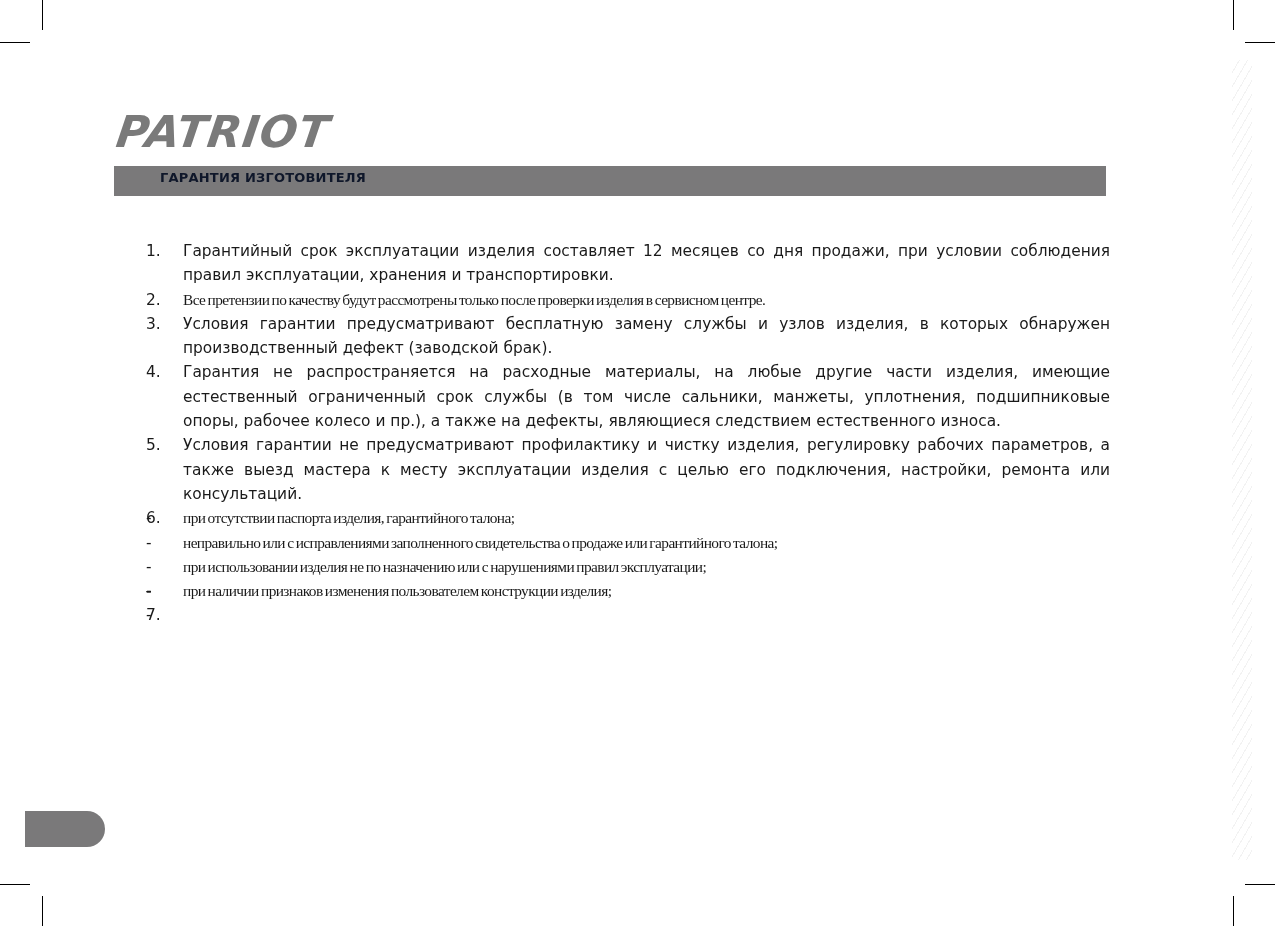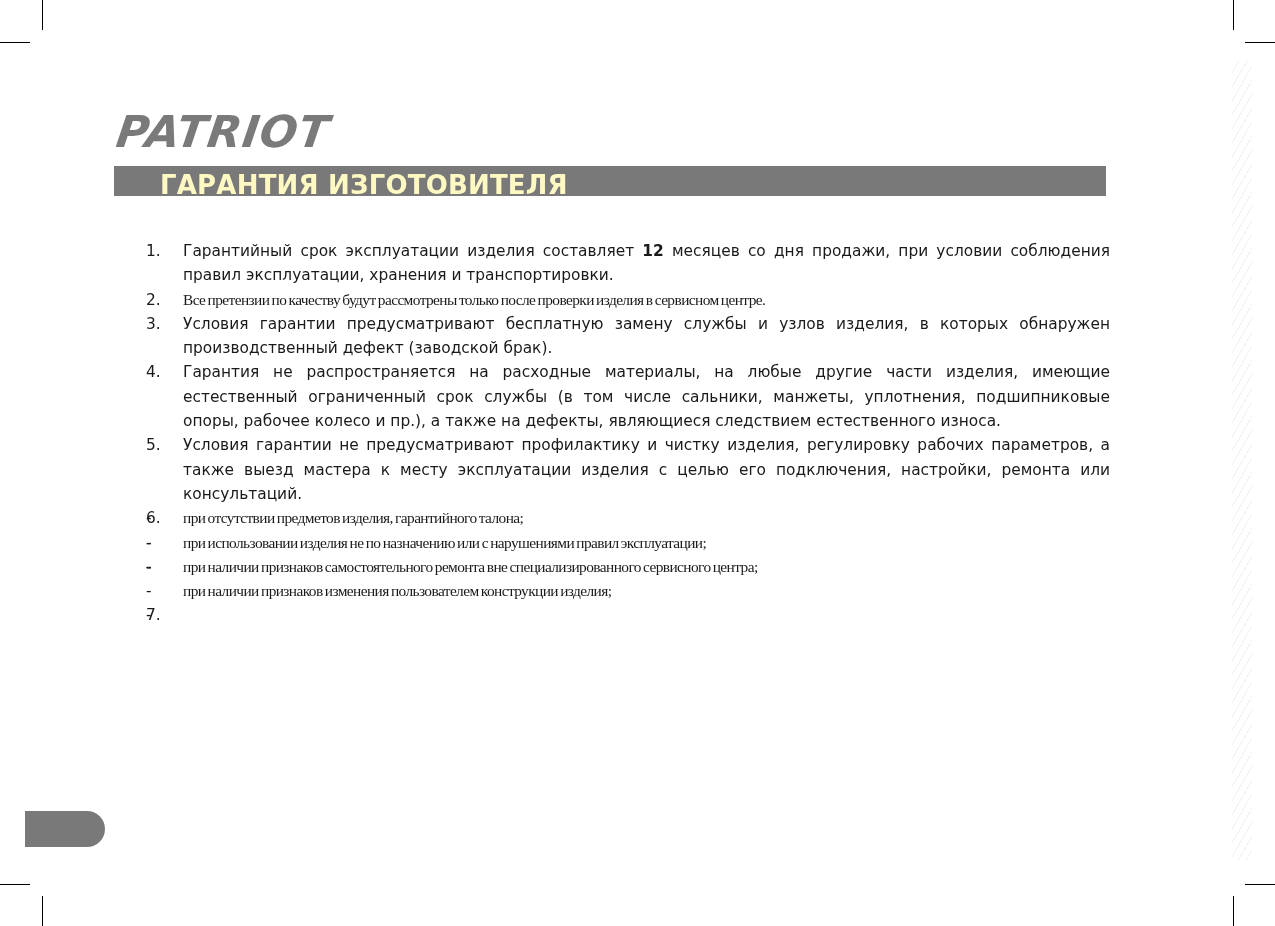--- a/index.html
+++ b/index.html
@@ -22,33 +22,33 @@
       font-size: 44px; letter-spacing: 1px; color: #7a7a7a;
       transform: skewX(-8deg); transform-origin: left bottom;
       line-height: 40px;
     }
     .header-bar {
       position: absolute; left: 114px; top: 166px; width: 992px; height: 30px;
       background: #7a797a;
     }
     .header-title {
       position: absolute; left: 46px; top: 4px;
-      color: #fef9c3; font-weight: bold; font-size: 26px; letter-spacing: 0.2px;
+      color: #0f172a; font-weight: bold; font-size: 13px; letter-spacing: 0.2px;
       font-family: "DejaVu Sans", sans-serif;
     }
     .content {
       position: absolute; left: 146px; top: 239px; width: 964px;
       font-size: 15.4px; line-height: 24.3px;
       font-family: "DejaVu Sans", sans-serif;
     }
     .item { position: relative; padding-left: 37px; text-align: justify; }
     .item .marker { position: absolute; left: 0; top: 0; }
     .item.last { padding-left: 24px; }
     .item .txt.tight { letter-spacing: -0.6px; word-spacing: -1px; font-family: Liberation Serif, serif; }
-    b { font-weight: bold; }
+    b { font-weight: normal; }
     .page-tab {
       position: absolute; left: 25px; top: 811px; width: 80px; height: 36px;
       background: #7a797a; border-radius: 0 18px 18px 0;
     }
   </style>
 </head>
 <body>
 
 <div class="crop v" style="left:42px;top:0;"></div>
 <div class="crop h" style="left:0;top:42px;"></div>
@@ -85,41 +85,41 @@
   </div>
   <div class="item">
     <span class="marker">5.</span>
     <span class="txt">Условия гарантии не предусматривают профилактику и чистку изделия, регулировку рабочих параметров, а также выезд мастера к месту эксплуатации изделия с целью его подключения, настройки, ремонта или консультаций.</span>
   </div>
   <div class="item">
     <span class="marker">6.</span>
   </div>
   <div class="item">
     <span class="marker">-</span>
-    <span class="txt tight">при отсутствии предметов изделия, гарантийного талона;</span>
+    <span class="txt tight">при отсутствии паспорта изделия, гарантийного талона;</span>
   </div>
   <div class="item">
     <span class="marker">-</span>
+    <span class="txt tight">неправильно или с исправлениями заполненного свидетельства о продаже или гарантийного талона;</span>
   </div>
   <div class="item">
     <span class="marker">-</span>
     <span class="txt tight">при использовании изделия не по назначению или с нарушениями правил эксплуатации;</span>
   </div>
   <div class="item">
     <span class="marker">-</span>
   </div>
   <div class="item">
     <span class="marker">-</span>
   </div>
   <div class="item">
     <span class="marker">-</span>
   </div>
   <div class="item">
     <span class="marker">-</span>
-    <span class="txt tight">при наличии признаков самостоятельного ремонта вне специализированного сервисного центра;</span>
   </div>
   <div class="item">
     <span class="marker">-</span>
     <span class="txt tight">при наличии признаков изменения пользователем конструкции изделия;</span>
   </div>
   <div class="item">
     <span class="marker">-</span>
   </div>
   <div class="item last">
     <span class="marker">7.</span>

